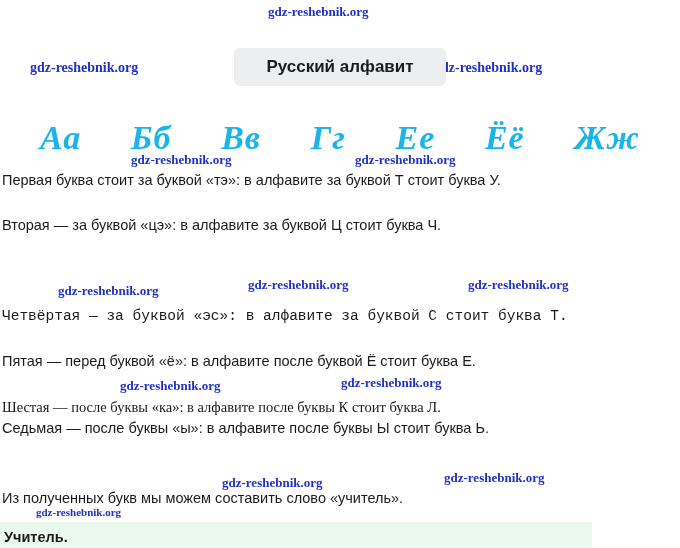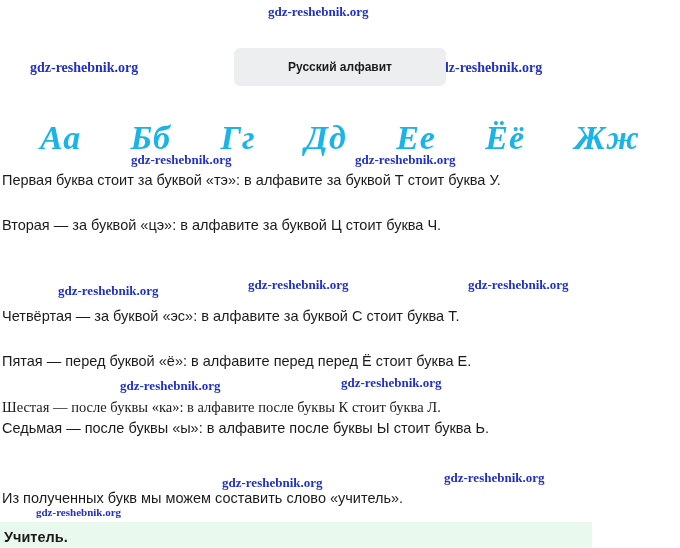--- a/index.html
+++ b/index.html
@@ -39,21 +39,21 @@
     top: 48px;
     width: 212px;
     height: 38px;
     background: #eceef0;
     border-radius: 6px;
     display: flex;
     align-items: center;
     justify-content: center;
   }
   .title-pill .title-text {
-    font-size: 12px;
+    font-size: 17px;
     font-weight: bold;
     color: #1b1b1b;
     font-family: "Liberation Sans", sans-serif;
   }
   
   .alphabet {
     position: absolute;
     left: 40px;
     top: 112px;
     width: 600px;
@@ -116,31 +116,31 @@
   <div class="wm blue" style="left:444px; top:470px; font-size:13px;">gdz-reshebnik.org</div>
   <div class="wm blue" style="left:36px;  top:506px; font-size:11px;">gdz-reshebnik.org</div>
 
   <div class="title-pill">
     <span class="title-text">Русский алфавит</span>
   </div>
 
   <div class="alphabet">
     <span>Аа</span>
     <span>Бб</span>
+    <span>Вв</span>
     <span>Гг</span>
-    <span>Дд</span>
     <span>Ее</span>
     <span>Ёё</span>
     <span>Жж</span>
   </div>
 
   <div class="para" style="top:172px;">Первая буква стоит за буквой «тэ»: в алфавите за буквой Т стоит буква У.</div>
   <div class="para" style="top:217px;">Вторая — за буквой «цэ»: в алфавите за буквой Ц стоит буква Ч.</div>
-  <div class="para" style="top:308px;">Четвёртая — за буквой «эс»: в алфавите за буквой С стоит буква Т.</div>
-  <div class="para" style="top:353px;">Пятая — перед буквой «ё»: в алфавите перед перед Ё стоит буква Е.</div>
+  <div class="para" style="top:308px;font-family:Liberation Mono, monospace;">Четвёртая — за буквой «эс»: в алфавите за буквой С стоит буква Т.</div>
+  <div class="para" style="top:353px;">Пятая — перед буквой «ё»: в алфавите после буквой Ё стоит буква Е.</div>
   <div class="para" style="top:399px;font-family:Liberation Serif, serif;">Шестая — после буквы «ка»: в алфавите после буквы К стоит буква Л.</div>
   <div class="para" style="top:420px;">Седьмая — после буквы «ы»: в алфавите после буквы Ы стоит буква Ь.</div>
   <div class="para" style="top:490px;">Из полученных букв мы можем составить слово «учитель».</div>
 
   <div class="answer-strip">
     <span class="answer-text">Учитель.</span>
   </div>
 
 </div>
 

